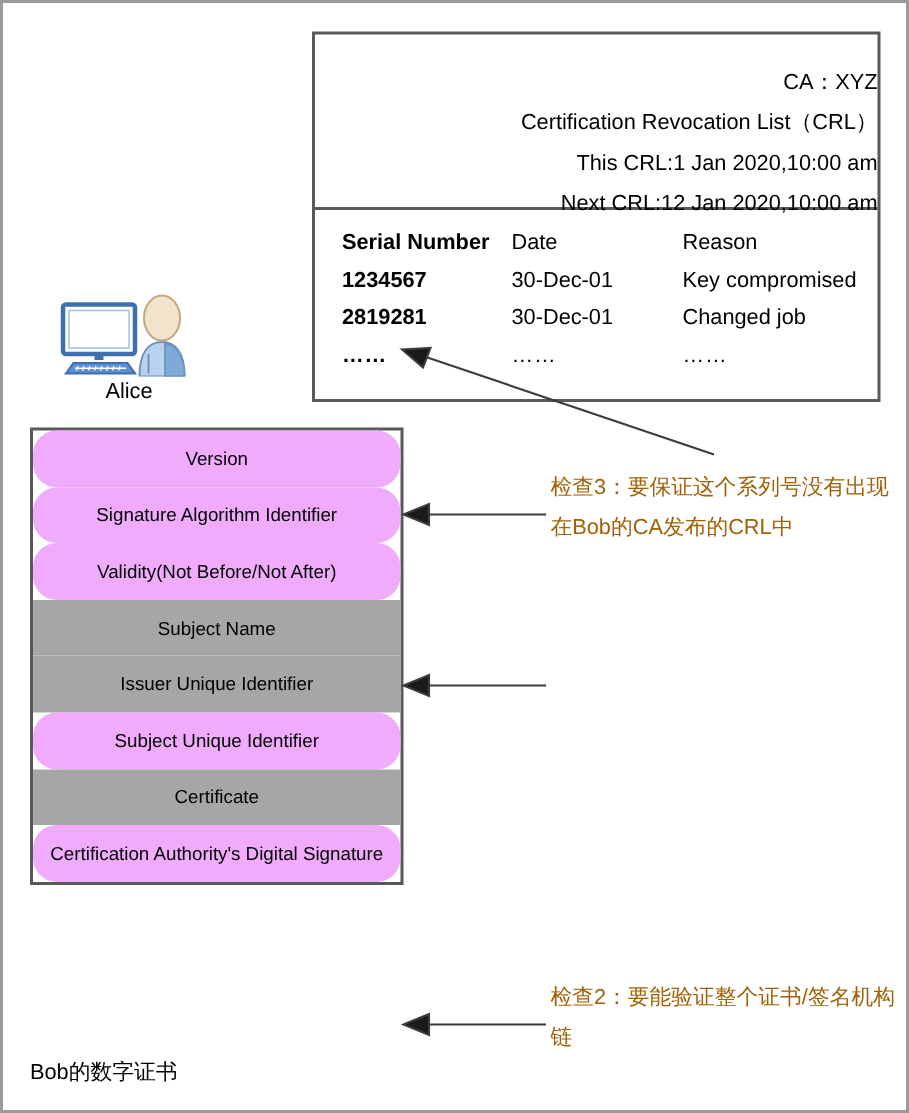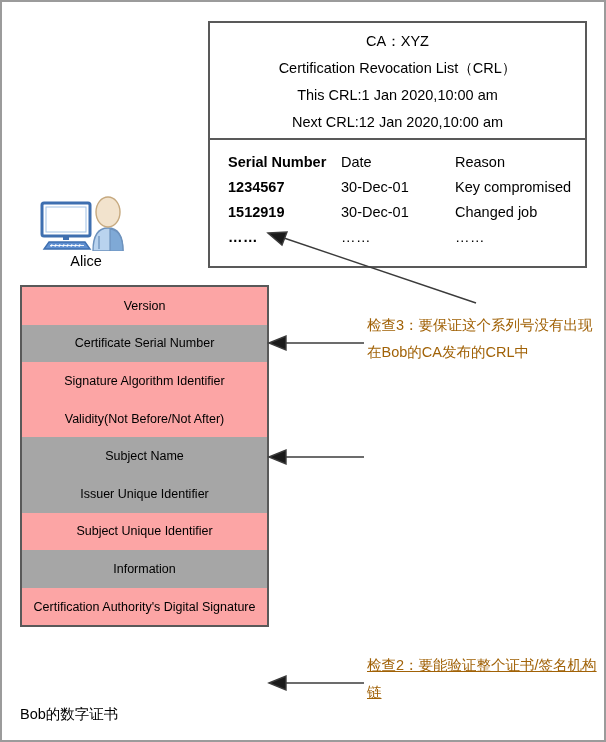--- a/index.html
+++ b/index.html
@@ -29,22 +29,22 @@
     width: 379px;
     height: 247px;
     border: 2px solid #595959;
     background: #ffffff;
     box-sizing: border-box;
   }
   #crl-header {
     height: 117px;
     border-bottom: 2px solid #595959;
     box-sizing: border-box;
-    padding-top: 5px;
-    text-align: center;
+    padding-top: 19px;
+    text-align: right;
   }
   #crl-header .line {
     font-size: 14.5px;
     line-height: 27px;
     white-space: nowrap;
   }
   #crl-table {
     padding: 10px 0 0 18px;
   }
   .crl-row {
@@ -102,42 +102,42 @@
   .cert-row {
     height: 37.6px;
     display: flex;
     align-items: center;
     justify-content: center;
     font-size: 12.5px;
     text-align: center;
     box-sizing: border-box;
     white-space: nowrap;
   }
-  .cert-row.shade-white { background: #fca5a5; }
+  .cert-row.shade-white { background: #f0abfc; border-radius: 16px; }
   .cert-row.shade-gray  { background: #a6a6a6; }
 
   #cert-caption {
     position: absolute;
     left: 18px;
     top: 703px;
     width: 249px;
     text-align: left;
     font-size: 14.5px;
   }
 
   
   .note {
     position: absolute;
     font-size: 14.5px;
     line-height: 27px;
     color: #a16207;
   }
   #note-3 { left: 365px; top: 310px; width: 236px; }
   #note-1 { left: 365px; top: 441px; width: 236px; }
-  #note-2 { left: 365px; top: 650px; width: 236px; text-decoration: underline; }
+  #note-2 { left: 365px; top: 650px; width: 236px; }
 
   
   #arrows {
     position: absolute;
     left: 0;
     top: 0;
     width: 606px;
     height: 742px;
     pointer-events: none;
   }
@@ -159,21 +159,21 @@
         <div class="crl-c0">Serial Number</div>
         <div class="crl-c1">Date</div>
         <div class="crl-c2">Reason</div>
       </div>
       <div class="crl-row">
         <div class="crl-c0">1234567</div>
         <div class="crl-c1">30-Dec-01</div>
         <div class="crl-c2">Key compromised</div>
       </div>
       <div class="crl-row">
-        <div class="crl-c0">1512919</div>
+        <div class="crl-c0">2819281</div>
         <div class="crl-c1">30-Dec-01</div>
         <div class="crl-c2">Changed job</div>
       </div>
       <div class="crl-row">
         <div class="crl-c0 dots">……</div>
         <div class="crl-c1 dots">……</div>
         <div class="crl-c2 dots">……</div>
       </div>
     </div>
   </div>
@@ -200,27 +200,26 @@
       <path d="M3 56 C3 40 9 33 18 33 C27 33 33 40 33 56 Z" fill="#b9d3ee" stroke="#6d92bd" stroke-width="1.4"></path>
       <path d="M20 34 C27 35 33 41 33 56 L20 56 Z" fill="#7fa9d6" stroke="#6d92bd" stroke-width="1.2"></path>
       <line x1="9" y1="41" x2="9" y2="54" stroke="#6d92bd" stroke-width="1.3"></line>
       <ellipse cx="18" cy="17" rx="12" ry="15" fill="#f2e3cd" stroke="#c6a97f" stroke-width="1.4"></ellipse>
     </svg>
     <div id="alice-label">Alice</div>
   </div>
 
   <div id="cert-stack">
     <div class="cert-row shade-white">Version</div>
-    <div class="cert-row shade-gray">Certificate Serial Number</div>
     <div class="cert-row shade-white">Signature Algorithm Identifier</div>
     <div class="cert-row shade-white">Validity(Not Before/Not After)</div>
     <div class="cert-row shade-gray">Subject Name</div>
     <div class="cert-row shade-gray">Issuer Unique Identifier</div>
     <div class="cert-row shade-white">Subject Unique Identifier</div>
-    <div class="cert-row shade-gray">Information</div>
+    <div class="cert-row shade-gray">Certificate</div>
     <div class="cert-row shade-white">Certification Authority's Digital Signature</div>
   </div>
   <div id="cert-caption">Bob的数字证书</div>
 
   <div class="note" id="note-3">检查3：要保证这个系列号没有出现在Bob的CA发布的CRL中</div>
   <div class="note" id="note-2">检查2：要能验证整个证书/签名机构链</div>
 
   <svg id="arrows" viewBox="0 0 606 742">
     <g stroke="#3b3b3b" stroke-width="1.4" fill="#1a1a1a">
 

